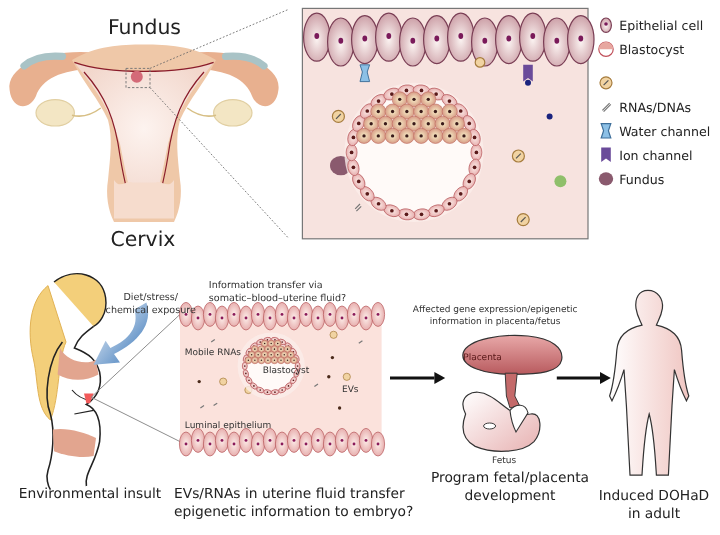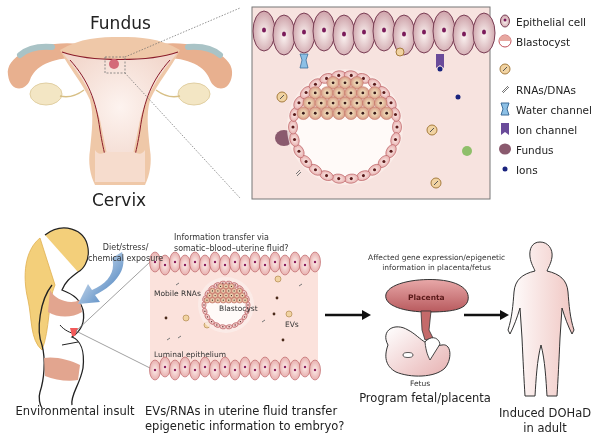--- a/index.html
+++ b/index.html
@@ -544,51 +544,44 @@
     <span class="txt">Ion channel</span>
   </div>
   <div class="leg-item">
     <span class="ico">
         <svg width="14" height="14" style="position:static">
           <ellipse cx="7" cy="7" rx="6" ry="5.5" fill="#8a5a6e"></ellipse>
         </svg>
       </span>
     <span class="txt">Fundus</span>
   </div>
-  <div class="leg-item">
-    <span class="ico">
-        <svg width="8" height="8" style="position:static">
-          <circle cx="4" cy="4" r="2.5" fill="#1a237e"></circle>
-        </svg>
-      </span>
-    <span class="txt">Ions</span>
-  </div>
 </div>
 
 <div class="lbl small" style="left:88px;top:230px;text-align:center;white-space:pre;line-height:11px;margin-top:12px;">Diet/stress/
 chemical exposure</div>
 <div class="lbl small" style="left:174px;top:232px;white-space:pre;line-height:11px;">Information transfer via
 somatic–blood–uterine fluid?</div>
 
 <div class="lbl tiny" style="left:154px;top:289px;">Mobile RNAs</div>
 <div class="lbl tiny" style="left:219px;top:304px;">Blastocyst</div>
 <div class="lbl tiny" style="left:285px;top:320px;">EVs</div>
 <div class="lbl tiny" style="left:154px;top:350px;">Luminal epithelium</div>
 
-<div class="lbl tiny" style="left:344px;top:253px;text-align:center;white-space:pre;line-height:10px;margin-left:24px;">Affected gene expression/epigenetic
+<div class="lbl tiny" style="left:344px;top:253px;text-align:center;white-space:pre;line-height:10px;">Affected gene expression/epigenetic
 information in placenta/fetus</div>
-<div class="lbl tiny" style="left:408px;top:293px;font-weight:bold;color:#5a1a1a;">Placenta</div>
+<div class="lbl tiny" style="left:386px;top:293px;font-weight:normal;color:#5a1a1a;">Placenta</div>
 <div class="lbl tiny" style="left:410px;top:379px;">Fetus</div>
 
 <div class="lbl cap" style="left:0px;top:404px;width:150px;">
   <div>Environmental insult</div>
 </div>
 <div class="lbl cap" style="left:145px;top:404px;width:185px;">
   <div>EVs/RNAs in uterine fluid transfer</div>
     <div>epigenetic information to embryo?</div>
 </div>
 <div class="lbl cap" style="left:350px;top:391px;width:150px;">
   <div>Program fetal/placenta</div>
+    <div>development</div>
 </div>
 <div class="lbl cap" style="left:490px;top:406px;width:110px;">
   <div>Induced DOHaD</div>
     <div>in adult</div>
 </div>
 
 </body></html>

